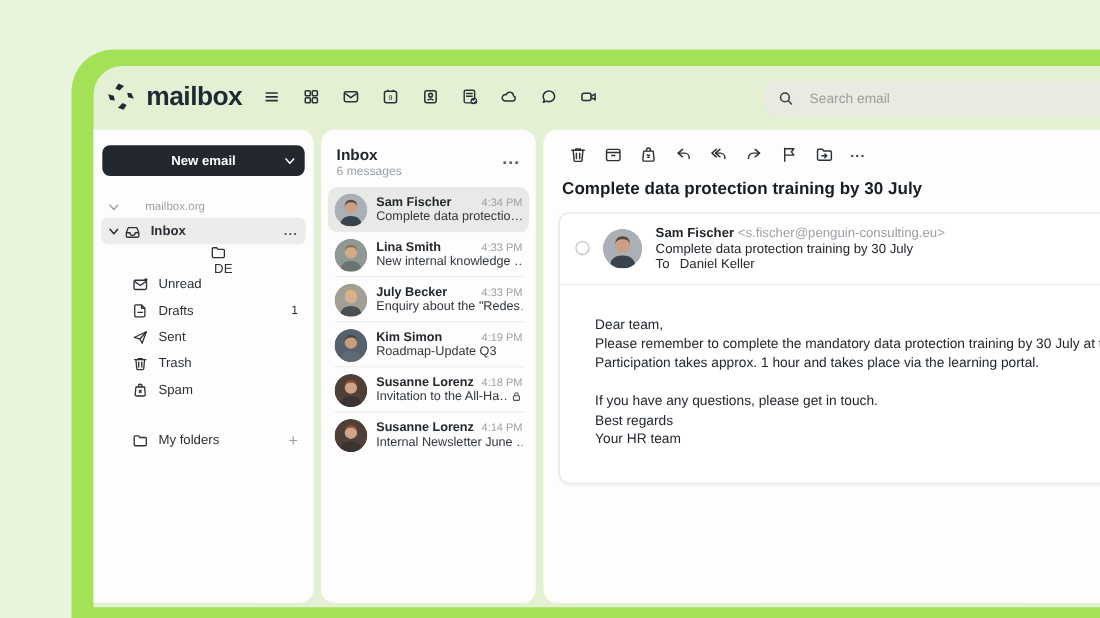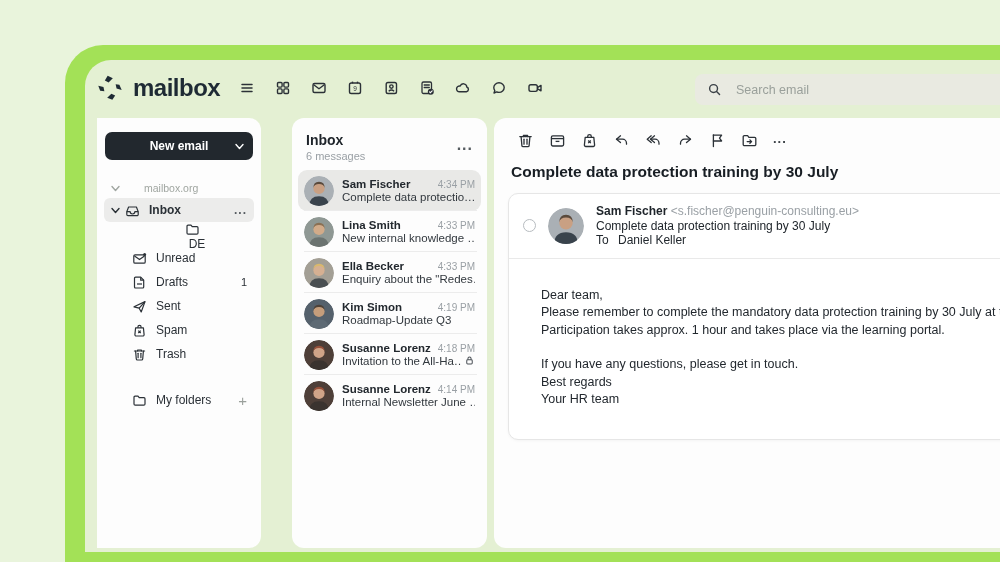--- a/index.html
+++ b/index.html
@@ -21,21 +21,21 @@
   .navicons .nico { width:16px; height:16px; display:block; cursor:pointer; }
   .searchbar { position:absolute; left:610px; top:14px; width:400px; height:31px;
                background:#e9eae1; border-radius:8px; display:flex; align-items:center; padding:0 12px; }
   .searchbar svg { width:15px; height:15px; margin-right:14px; flex:none; }
   .searchbar input { border:none; background:transparent; outline:none; font-size:12.5px;
                      color:#3a4046; width:100%; font-family:inherit; }
   .searchbar input::placeholder { color:#9aa09b; }
 
   
   .panel { position:absolute; top:58px; height:430px; background:#fdfdfd; border-radius:12px; }
-  .p-side { left:12px; width:164px; border-radius:0 12px 12px 0; }
+  .p-side { left:0; width:200px; border-radius:0 12px 12px 0; }
   .p-list { left:207px; width:195px; }
   .p-content { left:409px; width:660px; }
 
   
   .newmail { margin:14px 8px 0 8px; height:28px; background:#22282e; color:#fff; border-radius:7px;
              display:flex; align-items:center; justify-content:center; position:relative; cursor:pointer; }
   .newmail span { font-size:12px; font-weight:bold; }
   .newmail .chev { position:absolute; right:9px; top:10px; width:9px; height:9px; }
   .acct { display:flex; align-items:center; gap:24px; margin:22px 8px 4px 14px; color:#a0a6a1;
           font-size:10.5px; cursor:pointer; }
@@ -238,39 +238,39 @@
 
       <div class="srow" style="padding-left:28px">
         <svg class="fic" viewBox="0 0 15 15" fill="none" stroke="#2b3137" stroke-width="1.2" stroke-linejoin="round">
           <path d="M2 7.8 L13 2.6 L9.2 13 L7.2 9.2 Z"></path>
             <line x1="13" y1="2.6" x2="7.2" y2="9.2"></line>
         </svg>
         <span class="lbl">Sent</span>
       </div>
 
       <div class="srow" style="padding-left:28px">
-        <svg class="fic" viewBox="0 0 15 15" fill="none" stroke="#2b3137" stroke-width="1.2" stroke-linejoin="round">
-          <path d="M3.6 4.8 h7.8 l.7 6.8 a1.3 1.3 0 0 1 -1.3 1.4 H4.2 a1.3 1.3 0 0 1 -1.3 -1.4 Z"></path>
-          <path d="M5.9 4.8 V3.9 a1.6 1.6 0 0 1 3.2 0 V4.8"></path>
-          <path d="M6.3 7.6 l2.4 2.4 M8.7 7.6 l-2.4 2.4"></path>
-        </svg>
-        <span class="lbl">Spam</span>
-      </div>
-
-      <div class="srow" style="padding-left:28px">
         <svg class="fic" viewBox="0 0 15 15" fill="none" stroke="#2b3137" stroke-width="1.2" stroke-linecap="round" stroke-linejoin="round">
           <line x1="2.4" y1="4" x2="12.6" y2="4"></line>
             <path d="M5.6 4 V3 h3.8 V4"></path>
           <path d="M3.6 4 l.7 8 a1.1 1.1 0 0 0 1.1 1 h4.2 a1.1 1.1 0 0 0 1.1 -1 l.7 -8"></path>
           <line x1="6.1" y1="6.3" x2="6.1" y2="10.7"></line>
             <line x1="8.9" y1="6.3" x2="8.9" y2="10.7"></line>
         </svg>
         <span class="lbl">Trash</span>
       </div>
 
+      <div class="srow" style="padding-left:28px">
+        <svg class="fic" viewBox="0 0 15 15" fill="none" stroke="#2b3137" stroke-width="1.2" stroke-linejoin="round">
+          <path d="M3.6 4.8 h7.8 l.7 6.8 a1.3 1.3 0 0 1 -1.3 1.4 H4.2 a1.3 1.3 0 0 1 -1.3 -1.4 Z"></path>
+          <path d="M5.9 4.8 V3.9 a1.6 1.6 0 0 1 3.2 0 V4.8"></path>
+          <path d="M6.3 7.6 l2.4 2.4 M8.7 7.6 l-2.4 2.4"></path>
+        </svg>
+        <span class="lbl">Spam</span>
+      </div>
+
 
       <div class="srow myfolders" style="padding-left:28px">
         <svg class="fic" viewBox="0 0 15 15" fill="none" stroke="#2b3137" stroke-width="1.2" stroke-linejoin="round">
           <path d="M2 4.2 a1 1 0 0 1 1 -1 h3 l1.2 1.5 H12 a1 1 0 0 1 1 1 V11 a1.2 1.2 0 0 1 -1.2 1.2 H3.2 A1.2 1.2 0 0 1 2 11 Z"></path>
         </svg>
         <span class="lbl">My folders</span>
         <span class="plus">+</span>
       </div>
     </div>
 
@@ -323,21 +323,21 @@
         <span class="avatar">
             <svg viewBox="0 0 40 40">
               <circle cx="20" cy="20" r="20" fill="#a39f95"></circle>
               <path d="M7,40 Q7,27 20,27 Q33,27 33,40 Z" fill="#4a4f52"></path>
               <circle cx="20" cy="16.5" r="7.5" fill="#d6b092"></circle>
               <path d="M12.5,16 Q12.5,7.5 20,7.5 Q27.5,7.5 27.5,16 Q26.5,10.5 20,10.5 Q13.5,10.5 12.5,16 Z" fill="#d9b86d"></path>
             </svg>
           </span>
         <span class="mtxt">
           <span class="mline1">
-              <span class="msender">Ella Becker</span>
+              <span class="msender">July Becker</span>
               <span class="mtime">4:33 PM</span>
             </span>
           <span class="mline2">
               <span class="mprev">Enquiry about the "Redes…</span>
             </span>
         </span>
       </div>
       <div class="mrow">
         <span class="avatar">
             <svg viewBox="0 0 40 40">

